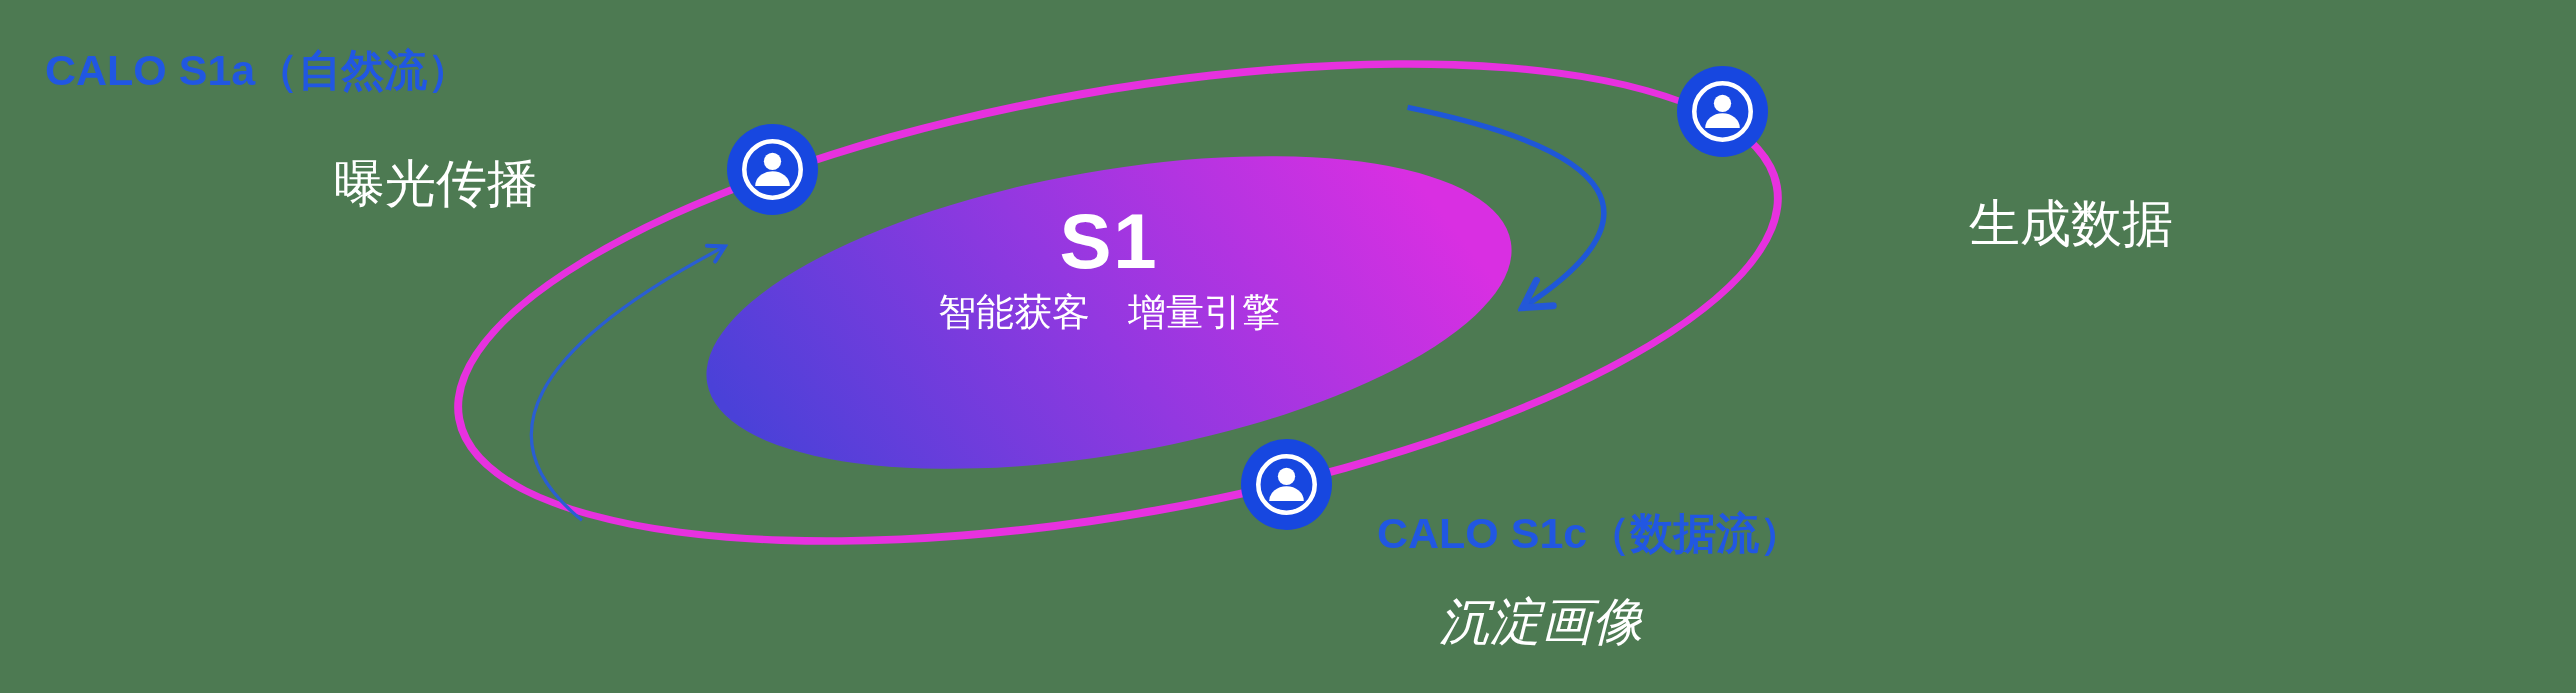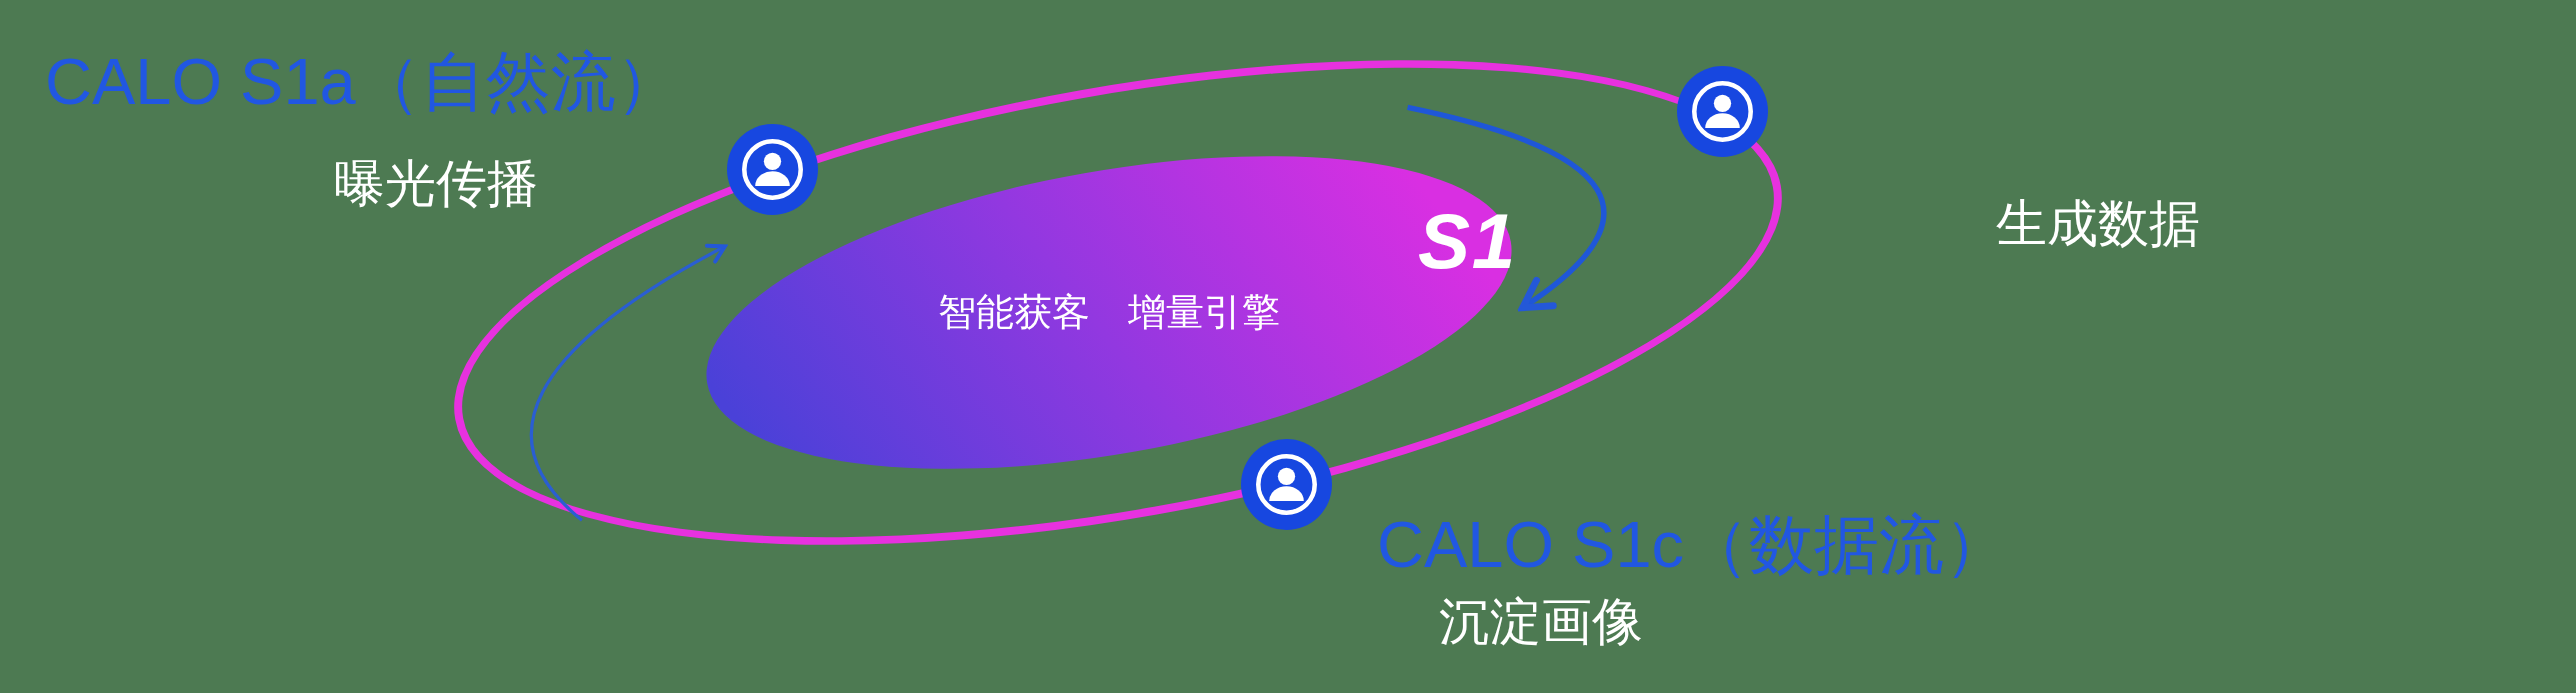--- a/index.html
+++ b/index.html
@@ -35,64 +35,63 @@
     border-radius: 50%;
     transform: rotate(-10deg);
     background: linear-gradient(62deg, #4a41d8 8%, #9238e0 48%, #d92fe2 88%);
   }
 
   .core-title {
     position: absolute;
     left: 701px;
     top: 202px;
     width: 816px;
-    text-align: right;
+    text-align: center;
     color: #ffffff;
     font-size: 78px;
     font-weight: 600;
     letter-spacing: 1.8px;
     line-height: 1;
-    font-style: italic;
   }
   .core-subtitle {
     position: absolute;
     left: 701px;
     top: 293px;
     width: 816px;
     text-align: center;
     color: #ffffff;
     font-size: 38px;
     font-weight: 500;
     line-height: 1;
     white-space: pre;
   }
 
   .node-title {
     position: absolute;
     color: #2157e2;
-    font-size: 65px;
-    font-weight: 400;
+    font-size: 43px;
+    font-weight: 700;
     white-space: nowrap;
     line-height: 1;
   }
   .t1 { left: 45px;   top: 49px; }
   .t2 { left: 1820px; top: 84px; }
   .t3 { left: 1377px; top: 476px; margin-top: 36px; }
 
   .node-sub {
     position: absolute;
     color: #ffffff;
     font-size: 51px;
     font-weight: 500;
     white-space: nowrap;
     line-height: 1;
   }
   .sub1 { left: 334px;  top: 158px; }
-  .sub2 { left: 1969px; top: 198px; margin-left: 27px; }
-  .sub3 { left: 1439px; top: 596px; }
+  .sub2 { left: 1969px; top: 198px; }
+  .sub3 { left: 1439px; top: 596px; font-style: italic; }
 
   .user-icon {
     position: absolute;
     width: 91px;
     height: 91px;
   }
   .i1 { left: 727px;  top: 124px; }
   .i2 { left: 1677px; top: 66px; }
   .i3 { left: 1241px; top: 439px; }
   .user-icon svg { display: block; width: 100%; height: 100%; }

